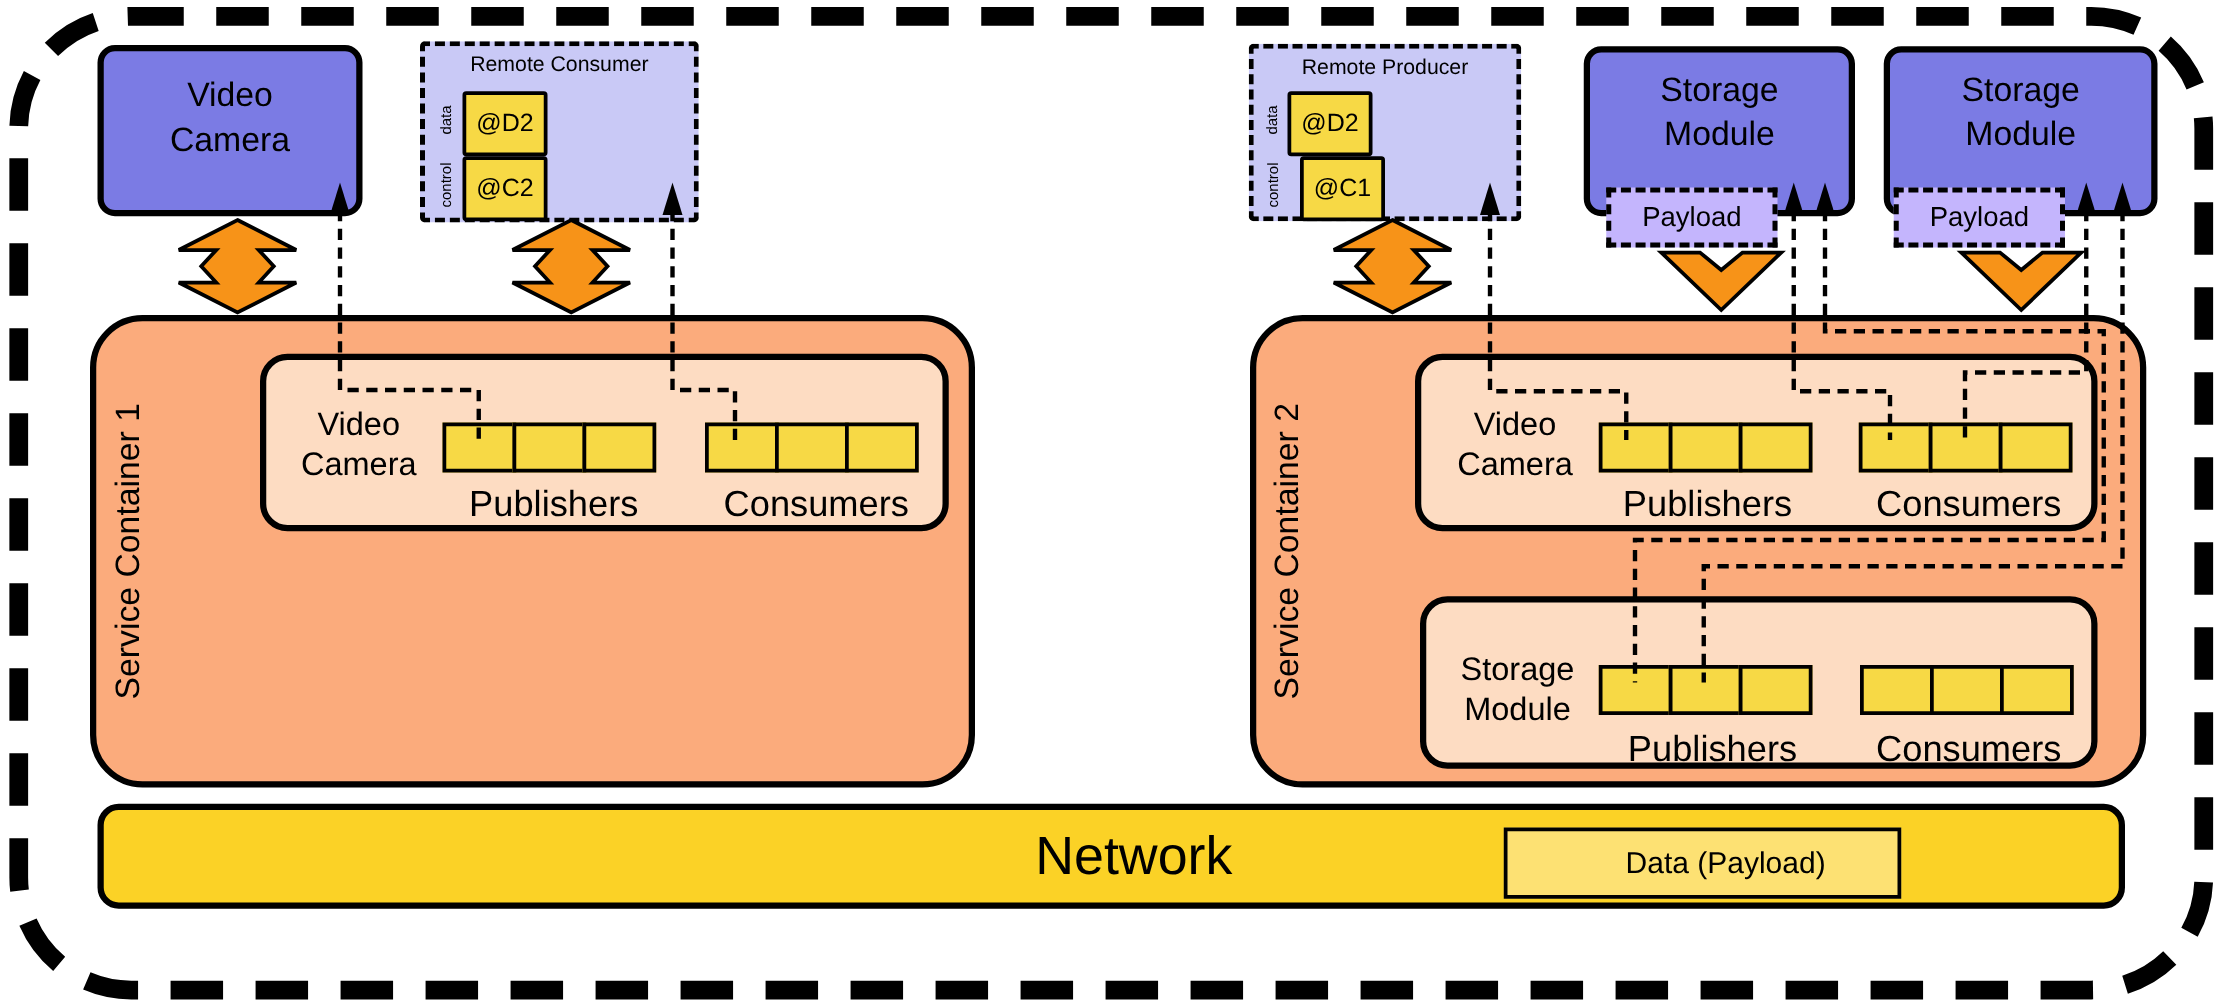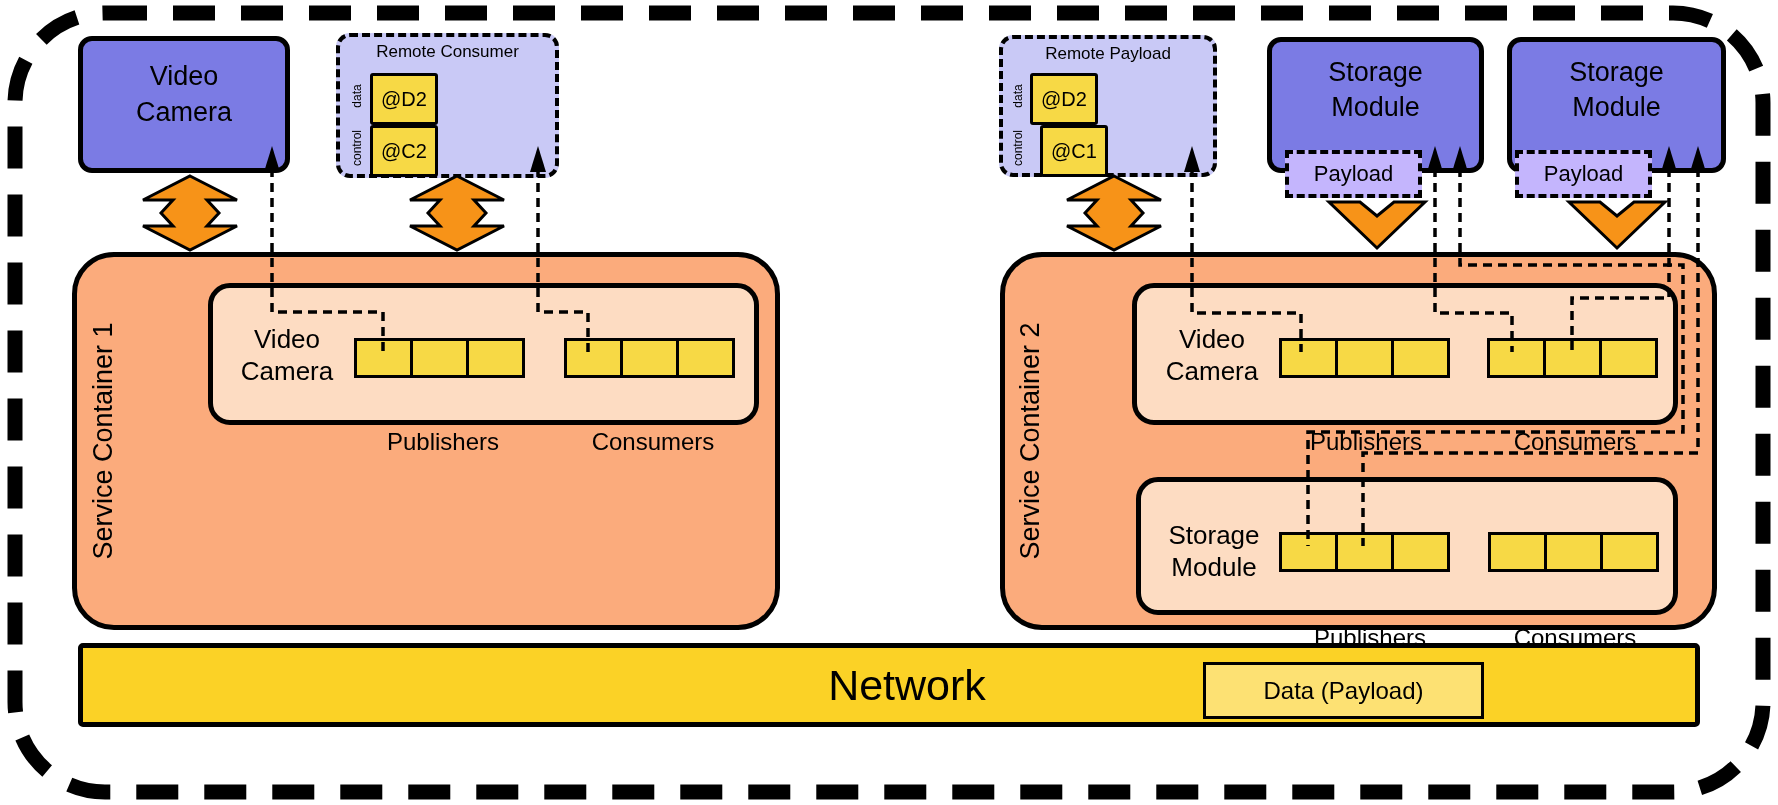--- a/index.html
+++ b/index.html
@@ -9,21 +9,21 @@
   }
   .abs{position:absolute;box-sizing:border-box;}
   
   .module{
     background:#7b7be4;border:5px solid #000;border-radius:14px;
     display:flex;align-items:center;justify-content:center;text-align:center;
     font-size:27px;line-height:1.3;z-index:3;
   }
   
   .remote{
-    background:#c9c9f6;border:4px dashed #000;border-radius:14px;z-index:3;
+    background:#c9c9f6;border:4px dashed #000;border-radius:4px;z-index:3;
   }
   .remote-title{position:absolute;left:0;right:0;top:5px;text-align:center;font-size:17px;}
   .refbox{
     position:absolute;background:#f7d945;border:3px solid #000;border-radius:3px;
     display:flex;align-items:center;justify-content:center;font-size:20px;text-align:center;
   }
   .sidelabel{
     position:absolute;width:22px;display:flex;align-items:center;justify-content:center;
   }
   .sidelabel span{transform:rotate(-90deg);font-size:12px;white-space:nowrap;display:block;}
@@ -39,24 +39,24 @@
     position:absolute;top:50%;transform:translate(-50%,-50%) rotate(-90deg);
     white-space:nowrap;font-size:27px;
   }
   .service{
     position:absolute;box-sizing:border-box;background:#fddcc2;border:5px solid #000;border-radius:22px;
   }
   .svc-name{position:absolute;text-align:center;font-size:26px;line-height:1.22;}
   .slotrow{position:absolute;display:flex;}
   .slot{width:59px;height:40px;background:#f7d945;border:3px solid #000;box-sizing:border-box;}
   .slot + .slot{margin-left:-3px;}
-  .rowlabel{position:absolute;text-align:center;font-size:24px;width:160px;margin-top:40px;}
+  .rowlabel{position:absolute;text-align:center;font-size:29px;width:160px;}
   
   .network{
-    background:#fbd226;border:5px solid #000;border-radius:5px;z-index:2;
+    background:#fbd226;border:5px solid #000;border-radius:17px;z-index:2;
   }
   .network-label{
     position:absolute;left:654px;top:0;width:340px;height:100%;display:flex;
     align-items:center;justify-content:center;font-size:43px;font-weight:500;
   }
   .legendbox{
     position:absolute;background:#fde173;border:3px solid #000;
     display:flex;align-items:center;justify-content:center;font-size:24px;
   }
   svg.overlay{position:absolute;left:0;top:0;z-index:6;pointer-events:none;}
@@ -117,41 +117,41 @@
         <div class="slot"></div>
         <div class="slot"></div>
       </div>
       <div class="rowlabel" style="left:149px;top:102px;">Publishers</div>
       <div class="rowlabel" style="left:354px;top:102px;">Consumers</div>
     </div>
   </div>
 
   <div class="abs network" style="left:78px;top:643px;width:1622px;height:84px;">
     <div class="network-label">Network</div>
-    <div class="legendbox" style="left:1120px;top:14px;width:275px;height:51px;">Data (Payload)</div>
+    <div class="legendbox" style="left:1120px;top:14px;width:275px;height:51px;padding-left:37px;">Data (Payload)</div>
   </div>
 
   <div class="abs module" style="left:78px;top:36px;width:212px;height:137px;padding-bottom:20px;">
     <span style="display:block;width:130px;">Video Camera</span>
   </div>
 
   <div class="abs remote" style="left:336px;top:33px;width:223px;height:145px;">
     <div class="remote-title">Remote Consumer</div>
     <div class="sidelabel" style="left:6px;top:36px;height:46px;">
       <span>data</span>
       </div>
     <div class="refbox" style="left:30px;top:36px;width:62px;height:46px;">@D2</div>
     <div class="sidelabel" style="left:6px;top:88px;height:46px;">
       <span>control</span>
       </div>
     <div class="refbox" style="left:30px;top:88px;width:62px;height:46px;">@C2</div>
   </div>
 
   <div class="abs remote" style="left:999px;top:35px;width:218px;height:142px;">
-    <div class="remote-title">Remote Payload</div>
+    <div class="remote-title">Remote Producer</div>
     <div class="sidelabel" style="left:4px;top:34px;height:46px;">
       <span>data</span>
       </div>
     <div class="refbox" style="left:27px;top:34px;width:62px;height:46px;">@D2</div>
     <div class="sidelabel" style="left:4px;top:86px;height:46px;">
       <span>control</span>
       </div>
     <div class="refbox" style="left:37px;top:86px;width:62px;height:46px;">@C1</div>
   </div>
 

